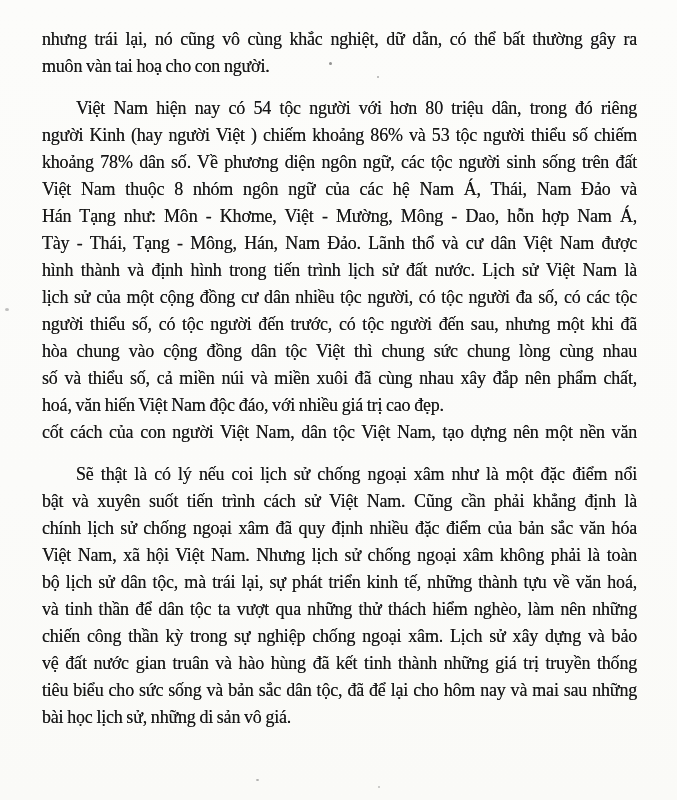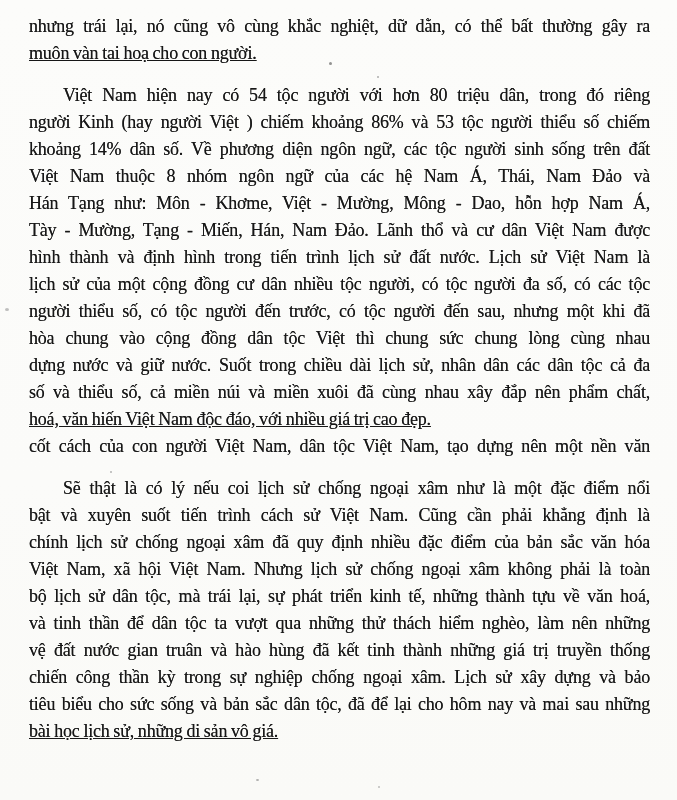--- a/index.html
+++ b/index.html
@@ -18,33 +18,32 @@
     padding: 13px 27px 0 29px;
     font-family: "Liberation Serif", "DejaVu Serif", serif;
     font-size: 18px;
     line-height: 27px;
     color: #171717;
     text-shadow: 0 0 0.6px rgba(25, 25, 25, 0.75);
     letter-spacing: -0.2px;
     word-spacing: -0.5px;
   }
   .paragraph {
-    margin: 0;
+    margin: 13px;
   }
   .paragraph + .paragraph {
     margin-top: 15px;
   }
   .line {
     text-align: justify;
     text-align-last: justify;
     hyphens: none;
   }
   .line.last-line {
     text-align-last: left;
-    text-decoration: underline;
   }
   .line.indent {
     text-indent: 34px;
   }
   
   .speck {
     position: absolute;
     border-radius: 50%;
     pointer-events: none;
   }
@@ -66,38 +65,37 @@
   <span class="speck sp4"></span>
   <span class="speck sp5"></span>
   <span class="speck sp6"></span>
 <div class="paragraph">
       <div class="line">nhưng trái lại, nó cũng vô cùng khắc nghiệt, dữ dằn, có thể bất thường gây ra</div>
       <div class="line last-line">muôn vàn tai hoạ cho con người.</div>
     </div>
     <div class="paragraph">
       <div class="line indent">Việt Nam hiện nay có 54 tộc người với hơn 80 triệu dân, trong đó riêng</div>
       <div class="line">người Kinh (hay người Việt ) chiếm khoảng 86% và 53 tộc người thiểu số chiếm</div>
-      <div class="line">khoảng 14% dân số. Về phương diện ngôn ngữ, các tộc người sinh sống trên đất</div>
+      <div class="line">khoảng 78% dân số. Về phương diện ngôn ngữ, các tộc người sinh sống trên đất</div>
       <div class="line">Việt Nam thuộc 8 nhóm ngôn ngữ của các hệ Nam Á, Thái, Nam Đảo và</div>
       <div class="line">Hán Tạng như: Môn - Khơme, Việt - Mường, Mông - Dao, hỗn hợp Nam Á,</div>
-      <div class="line">Tày - Mường, Tạng - Miến, Hán, Nam Đảo. Lãnh thổ và cư dân Việt Nam được</div>
+      <div class="line">Tày - Thái, Tạng - Mông, Hán, Nam Đảo. Lãnh thổ và cư dân Việt Nam được</div>
       <div class="line">hình thành và định hình trong tiến trình lịch sử đất nước. Lịch sử Việt Nam là</div>
       <div class="line">lịch sử của một cộng đồng cư dân nhiều tộc người, có tộc người đa số, có các tộc</div>
       <div class="line">người thiểu số, có tộc người đến trước, có tộc người đến sau, nhưng một khi đã</div>
       <div class="line">hòa chung vào cộng đồng dân tộc Việt thì chung sức chung lòng cùng nhau</div>
-      <div class="line">dựng nước và giữ nước. Suốt trong chiều dài lịch sử, nhân dân các dân tộc cả đa</div>
       <div class="line">số và thiểu số, cả miền núi và miền xuôi đã cùng nhau xây đắp nên phẩm chất,</div>
       <div class="line last-line">hoá, văn hiến Việt Nam độc đáo, với nhiều giá trị cao đẹp.</div>
       <div class="line">cốt cách của con người Việt Nam, dân tộc Việt Nam, tạo dựng nên một nền văn</div>
     </div>
     <div class="paragraph">
       <div class="line indent">Sẽ thật là có lý nếu coi lịch sử chống ngoại xâm như là một đặc điểm nổi</div>
       <div class="line">bật và xuyên suốt tiến trình cách sử Việt Nam. Cũng cần phải khẳng định là</div>
       <div class="line">chính lịch sử chống ngoại xâm đã quy định nhiều đặc điểm của bản sắc văn hóa</div>
       <div class="line">Việt Nam, xã hội Việt Nam. Nhưng lịch sử chống ngoại xâm không phải là toàn</div>
       <div class="line">bộ lịch sử dân tộc, mà trái lại, sự phát triển kinh tế, những thành tựu về văn hoá,</div>
       <div class="line">và tinh thần để dân tộc ta vượt qua những thử thách hiểm nghèo, làm nên những</div>
+      <div class="line">chiến công thần kỳ trong sự nghiệp chống ngoại xâm. Lịch sử xây dựng và bảo</div>
       <div class="line">vệ đất nước gian truân và hào hùng đã kết tinh thành những giá trị truyền thống</div>
-      <div class="line">chiến công thần kỳ trong sự nghiệp chống ngoại xâm. Lịch sử xây dựng và bảo</div>
       <div class="line">tiêu biểu cho sức sống và bản sắc dân tộc, đã để lại cho hôm nay và mai sau những</div>
       <div class="line last-line">bài học lịch sử, những di sản vô giá.</div>
     </div>
   </div>
 
 </body></html>

